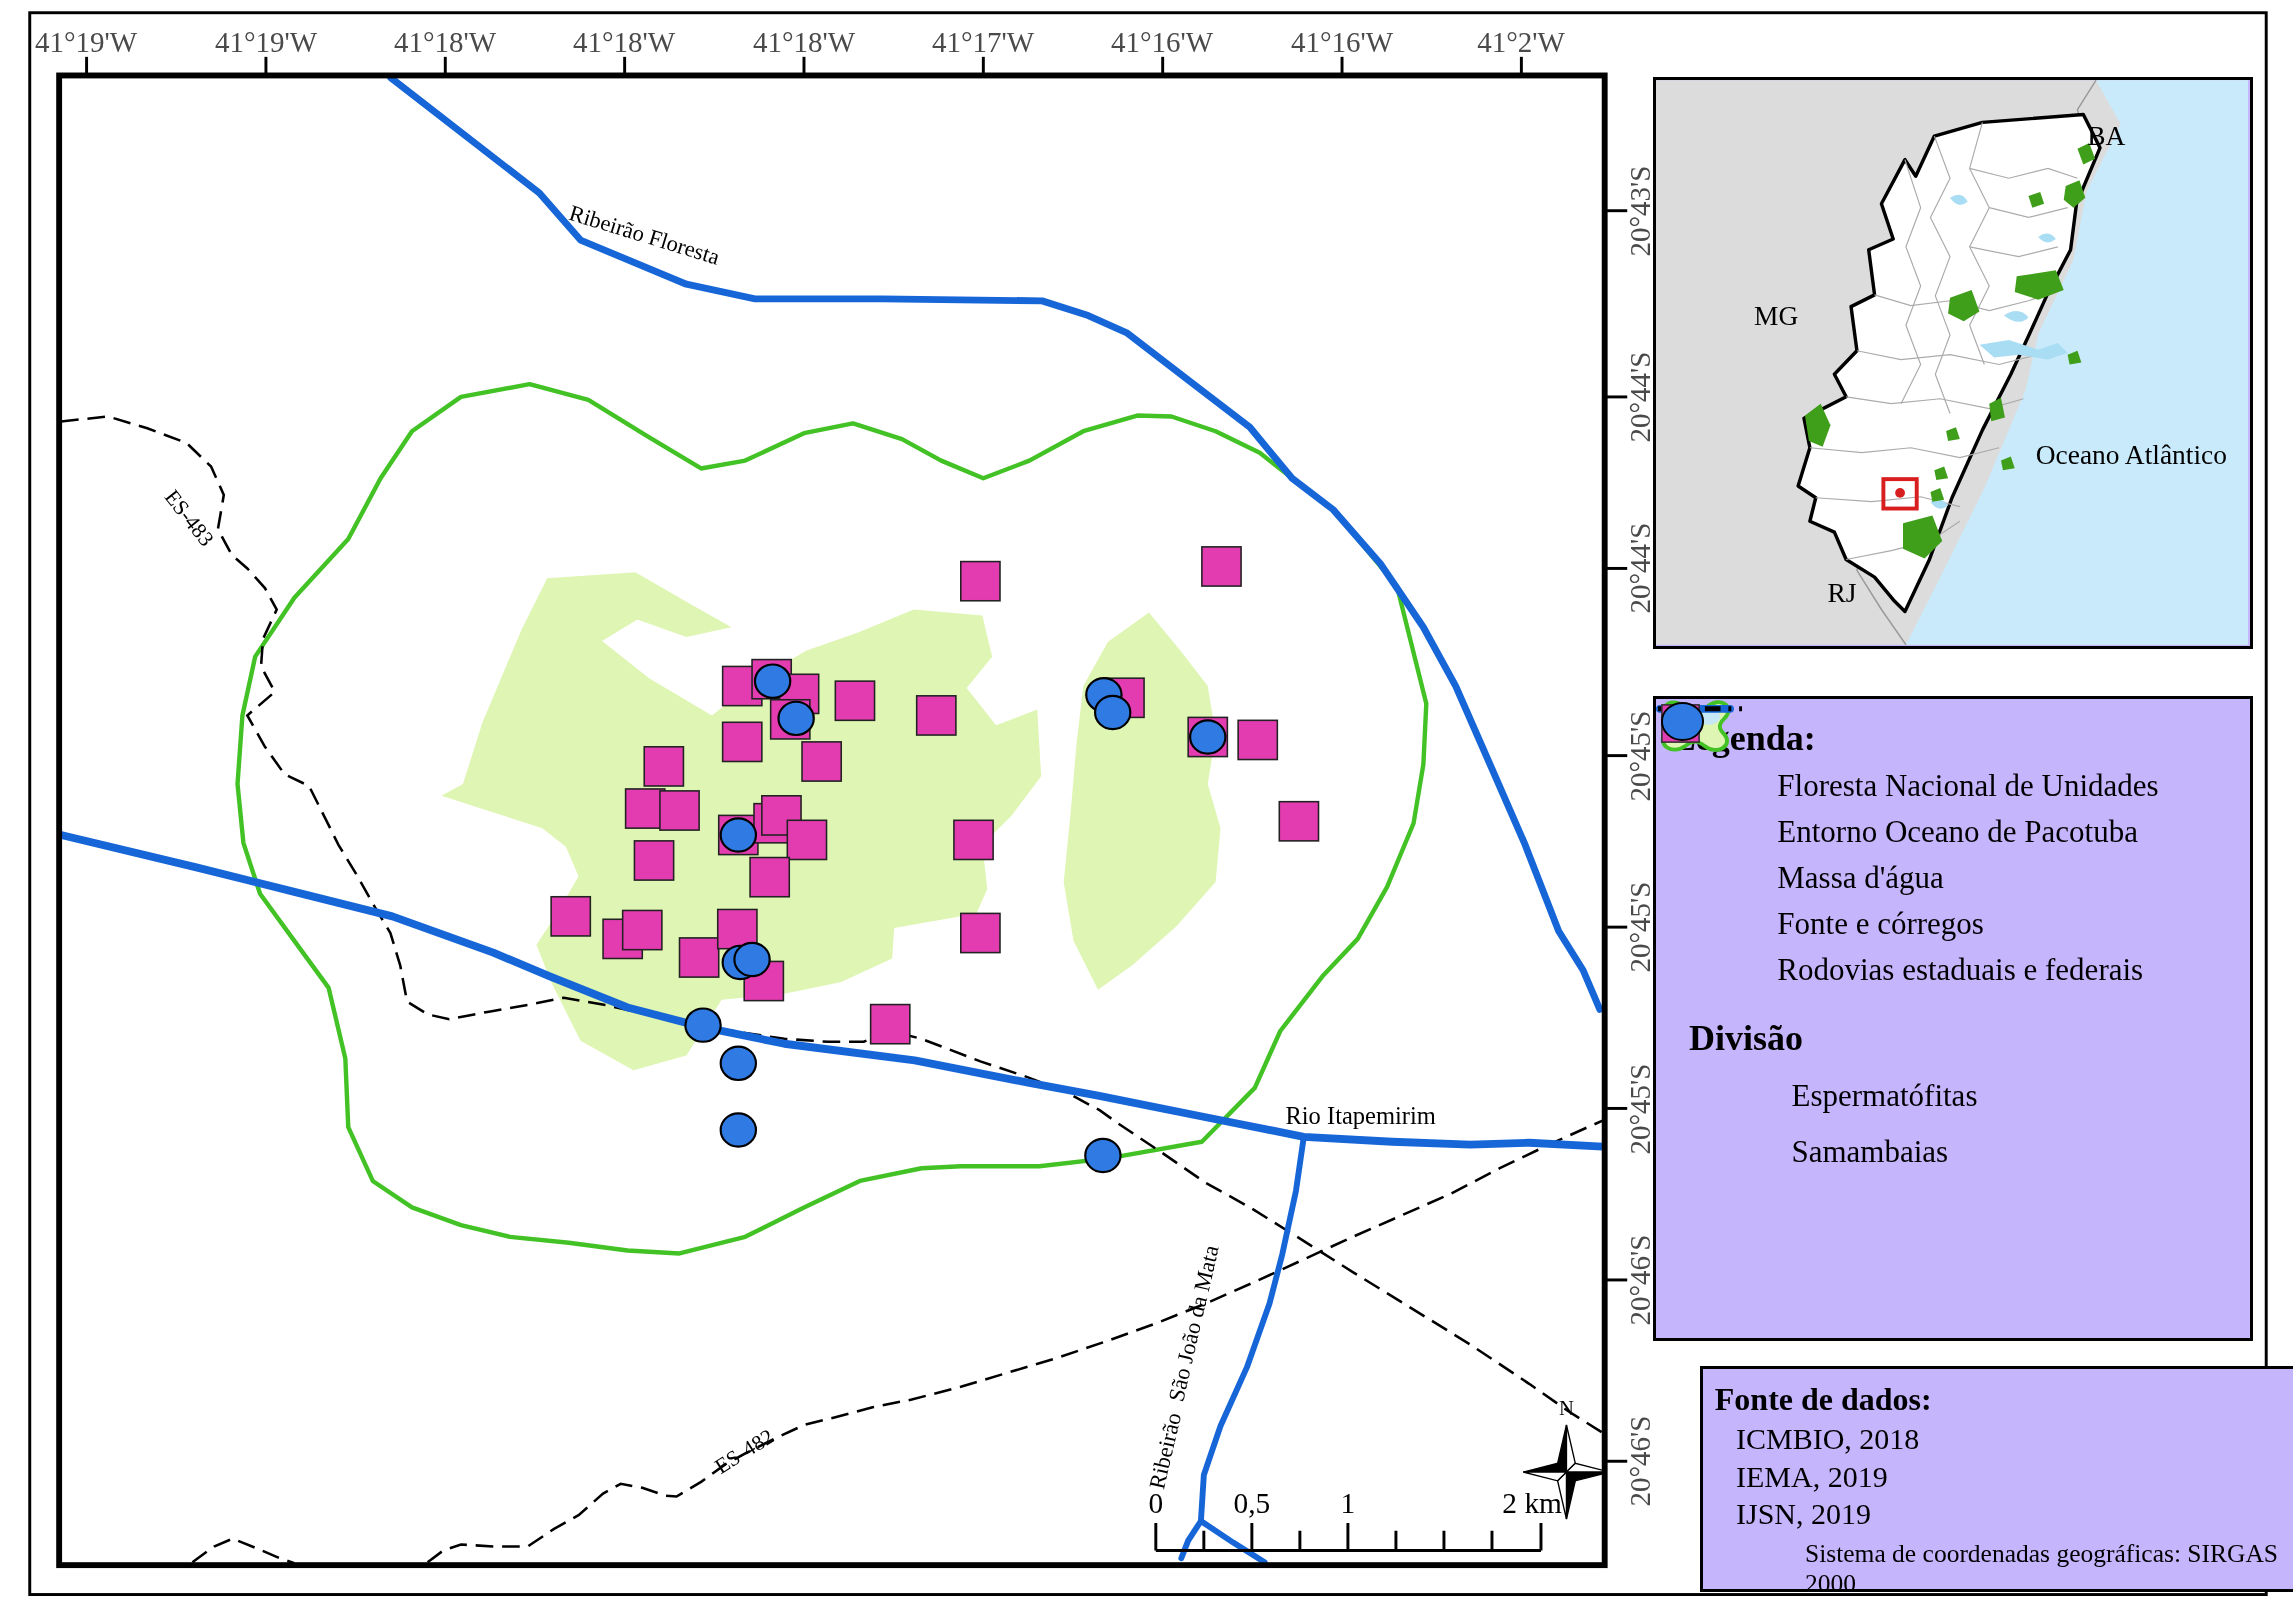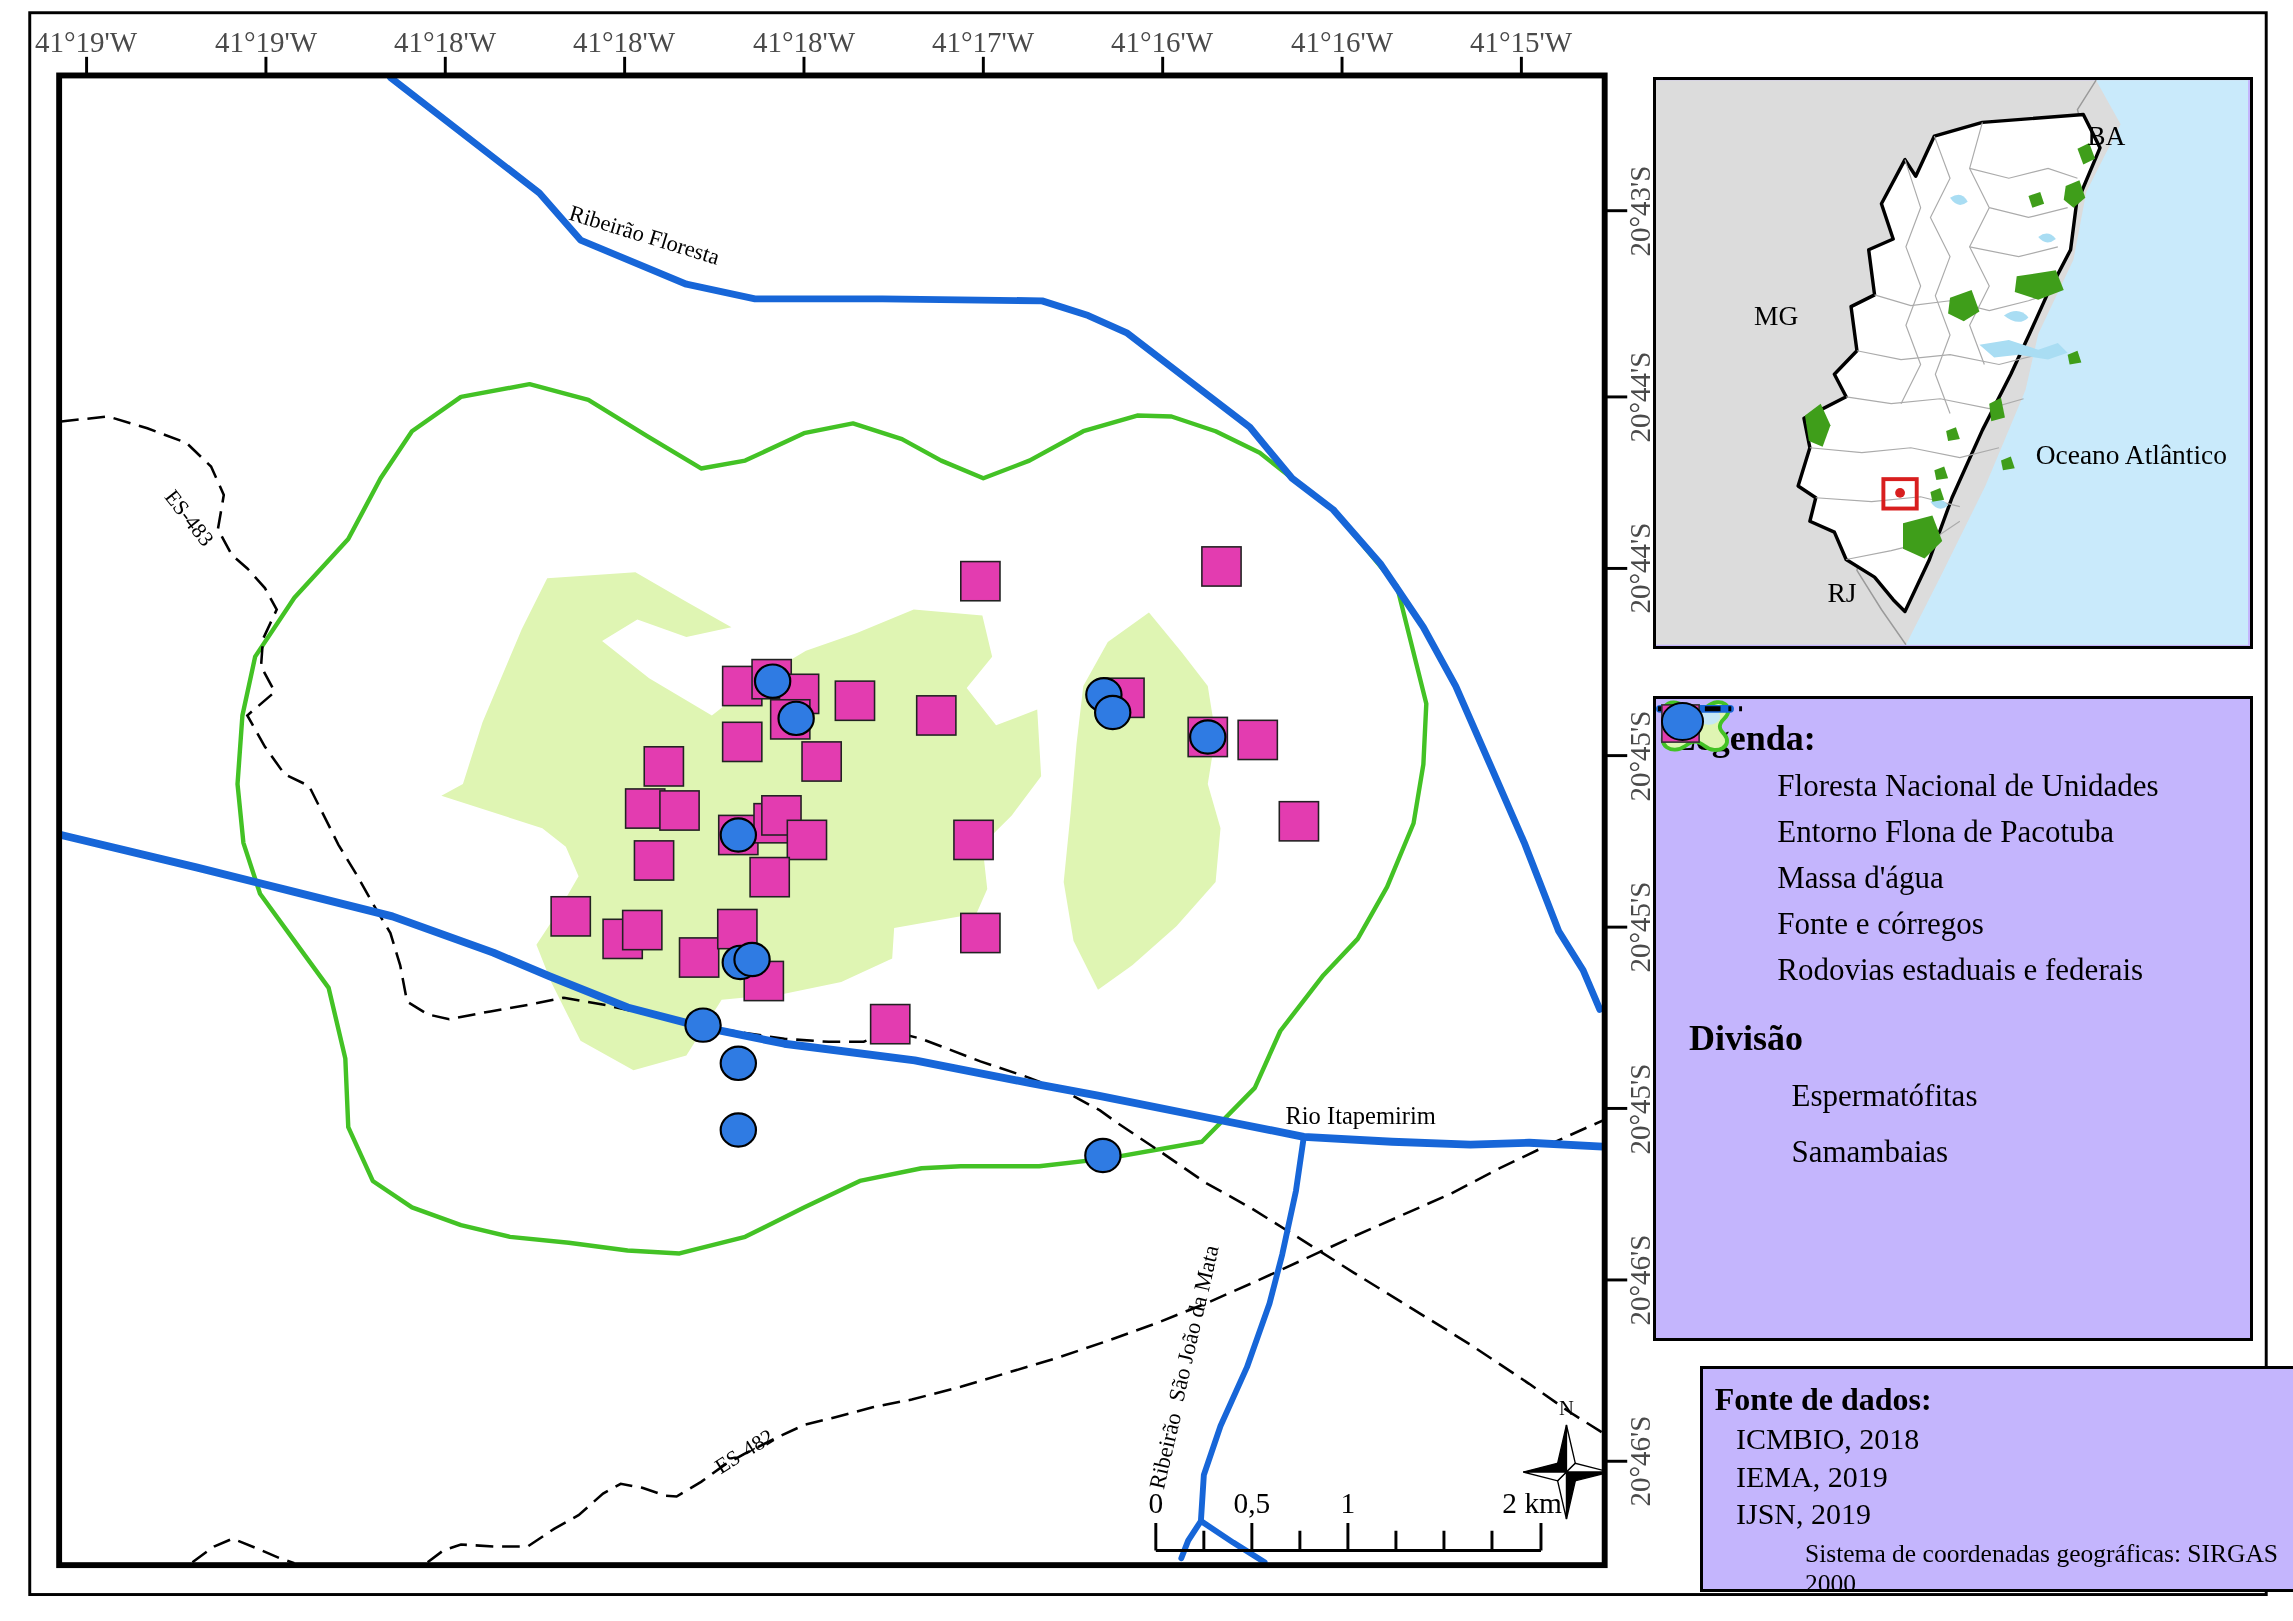--- a/index.html
+++ b/index.html
@@ -172,21 +172,21 @@
   </svg>
 
   <span class="coord-label coord-top" style="left:86px;top:25.5px">41°19'W</span>
   <span class="coord-label coord-top" style="left:266px;top:25.5px">41°19'W</span>
   <span class="coord-label coord-top" style="left:445px;top:25.5px">41°18'W</span>
   <span class="coord-label coord-top" style="left:624px;top:25.5px">41°18'W</span>
   <span class="coord-label coord-top" style="left:804px;top:25.5px">41°18'W</span>
   <span class="coord-label coord-top" style="left:983px;top:25.5px">41°17'W</span>
   <span class="coord-label coord-top" style="left:1162px;top:25.5px">41°16'W</span>
   <span class="coord-label coord-top" style="left:1342px;top:25.5px">41°16'W</span>
-  <span class="coord-label coord-top" style="left:1521px;top:25.5px">41°15'W</span>
+  <span class="coord-label coord-top" style="left:1521px;top:25.5px">41°2'W</span>
 
   <span class="coord-label coord-right" style="left:1640px;top:211px">20°43'S</span>
   <span class="coord-label coord-right" style="left:1640px;top:397px">20°44'S</span>
   <span class="coord-label coord-right" style="left:1640px;top:568px">20°44'S</span>
   <span class="coord-label coord-right" style="left:1640px;top:756px">20°45'S</span>
   <span class="coord-label coord-right" style="left:1640px;top:927px">20°45'S</span>
   <span class="coord-label coord-right" style="left:1640px;top:1109px">20°45'S</span>
   <span class="coord-label coord-right" style="left:1640px;top:1280px">20°46'S</span>
   <span class="coord-label coord-right" style="left:1640px;top:1461px">20°46'S</span>
 
@@ -263,21 +263,21 @@
       </span>
       <span class="lab">Floresta Nacional de Unidades</span>
     </div>
 
     <div class="legend-row">
       <span class="sw">
         <svg width="78" height="55" viewBox="0 0 80 56">
             <path d="M12,16 C2,6 18,-2 30,8 C38,14 44,14 52,8 C66,-4 82,8 70,20 C64,26 64,30 70,36 C80,48 62,58 50,48 C42,42 38,42 30,48 C16,58 0,46 10,34 C16,28 16,22 12,16 Z" fill="none" stroke="#43C225" stroke-width="4"></path>
           </svg>
       </span>
-      <span class="lab">Entorno Flona de Pacotuba</span>
+      <span class="lab">Entorno Oceano de Pacotuba</span>
     </div>
 
 
     <div class="legend-row">
       <span class="sw">
         <svg width="78" height="49" viewBox="0 0 80 50">
             <path d="M18,14 C10,4 28,0 36,8 C44,16 54,6 62,12 C72,20 60,28 52,26 C44,24 40,34 30,36 C16,40 8,28 18,22 Z" fill="#C5E7F6"></path>
           </svg>
       </span>
       <span class="lab">Massa d'água</span>

